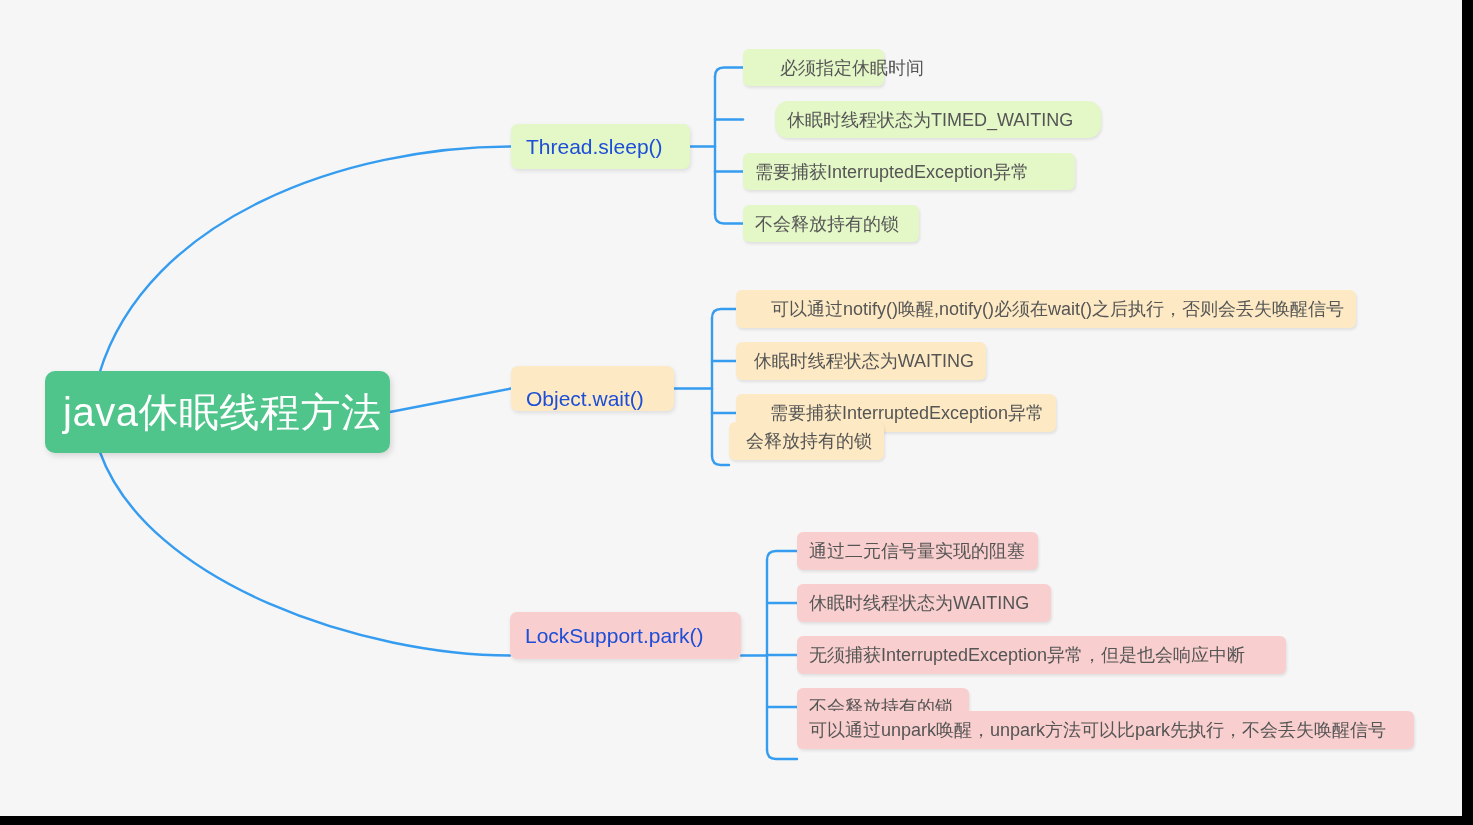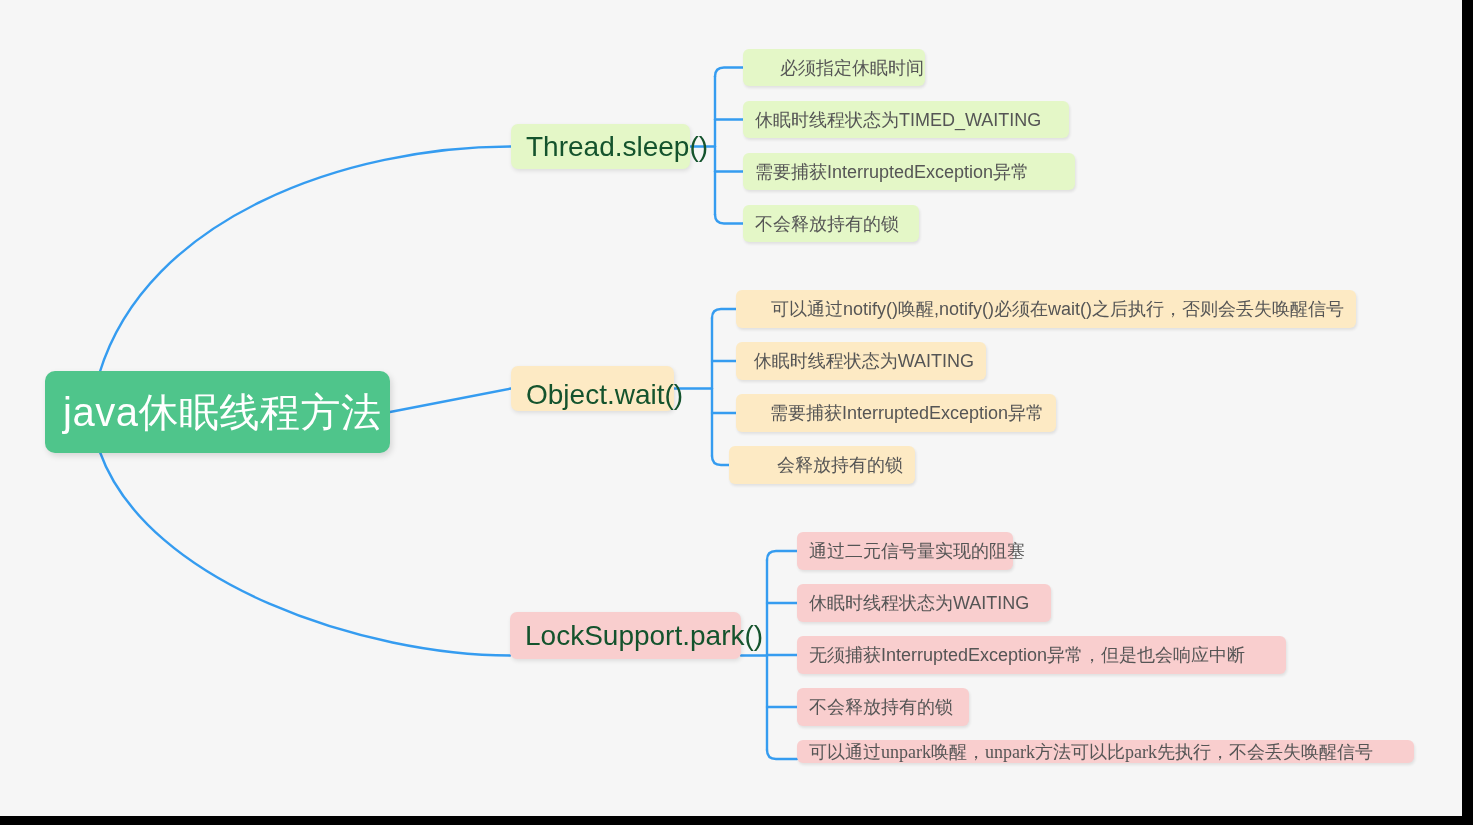--- a/index.html
+++ b/index.html
@@ -62,23 +62,23 @@
     background: #4fc58b;
     color: #ffffff;
     font-size: 40px;
     border-radius: 10px;
     padding: 0 18px;
     letter-spacing: 0.5px;
     box-shadow: 2px 3px 6px rgba(0,0,0,0.13);
   }
 
   .node.branch {
-    font-size: 28px;
+    font-size: 21px;
     padding: 0 15px;
-    color: #14532d;
+    color: #1d4ed8;
   }
   .node.branch.green  { background: #e4f7c7; }
   .node.branch.orange { background: #fdeac4; align-items: flex-end; }
   .node.branch.pink   { background: #f9cece; }
 
   .node.leaf {
     font-size: 18px;
     padding: 0 12px;
     color: #555555;
     border-radius: 6px;
@@ -119,62 +119,62 @@
     </svg>
 
   <div class="node root" id="root-node" style="left: 45px; top: 371px; width: 345px; height: 82px;">
     <span>java休眠线程方法</span>
   </div>
 
   <div id="nodes-layer">
       <div class="node branch green" style="left: 511px; top: 124px; width: 179px; height: 45px;">
         <span>Thread.sleep()</span>
       </div>
-      <div class="node leaf green" style="left: 743px; top: 49px; width: 182px; height: 37px; padding-left: 37px;">
+      <div class="node leaf green" style="left: 743px; top: 49px; width: 141px; height: 37px; padding-left: 37px;">
         <span>必须指定休眠时间</span>
       </div>
-      <div class="node leaf green" style="left: 743px; top: 101px; width: 326px; height: 37px;">
+      <div class="node leaf green" style="left: 775px; top: 101px; width: 326px; height: 37px; border-radius: 13px;">
         <span>休眠时线程状态为TIMED_WAITING</span>
       </div>
       <div class="node leaf green" style="left: 743px; top: 153px; width: 332px; height: 37px;">
         <span>需要捕获InterruptedException异常</span>
       </div>
       <div class="node leaf green" style="left: 743px; top: 205px; width: 176px; height: 37px;">
         <span>不会释放持有的锁</span>
       </div>
       <div class="node branch orange" style="left: 511px; top: 366px; width: 163px; height: 45px;">
         <span>Object.wait()</span>
       </div>
       <div class="node leaf orange" style="left: 736px; top: 290px; width: 620px; height: 38px;">
         <span>可以通过notify()唤醒,notify()必须在wait()之后执行，否则会丢失唤醒信号</span>
       </div>
       <div class="node leaf orange" style="left: 736px; top: 342px; width: 250px; height: 38px;">
         <span>休眠时线程状态为WAITING</span>
       </div>
       <div class="node leaf orange" style="left: 736px; top: 394px; width: 320px; height: 38px;">
         <span>需要捕获InterruptedException异常</span>
       </div>
-      <div class="node leaf orange" style="left: 729px; top: 446px; width: 186px; height: 38px;">
+      <div class="node leaf orange" style="left: 729px; top: 422px; width: 155px; height: 38px;">
         <span>会释放持有的锁</span>
       </div>
       <div class="node branch pink" style="left: 510px; top: 612px; width: 231px; height: 47px;">
         <span>LockSupport.park()</span>
       </div>
-      <div class="node leaf pink" style="left: 797px; top: 532px; width: 216px; height: 38px;">
+      <div class="node leaf pink" style="left: 797px; top: 532px; width: 241px; height: 38px;">
         <span>通过二元信号量实现的阻塞</span>
       </div>
       <div class="node leaf pink" style="left: 797px; top: 584px; width: 254px; height: 38px;">
         <span>休眠时线程状态为WAITING</span>
       </div>
       <div class="node leaf pink" style="left: 797px; top: 636px; width: 489px; height: 38px;">
         <span>无须捕获InterruptedException异常，但是也会响应中断</span>
       </div>
       <div class="node leaf pink" style="left: 797px; top: 688px; width: 172px; height: 38px;">
         <span>不会释放持有的锁</span>
       </div>
-      <div class="node leaf pink" style="left: 797px; top: 740px; width: 617px; height: 23px; font-family: Liberation Serif, serif;">
+      <div class="node leaf pink" style="left: 797px; top: 711px; width: 617px; height: 38px;">
         <span>可以通过unpark唤醒，unpark方法可以比park先执行，不会丢失唤醒信号</span>
       </div>
     </div>
 
   <div class="bezel-right"></div>
   <div class="bezel-bottom"></div>
 </div>
 
 </body></html>

